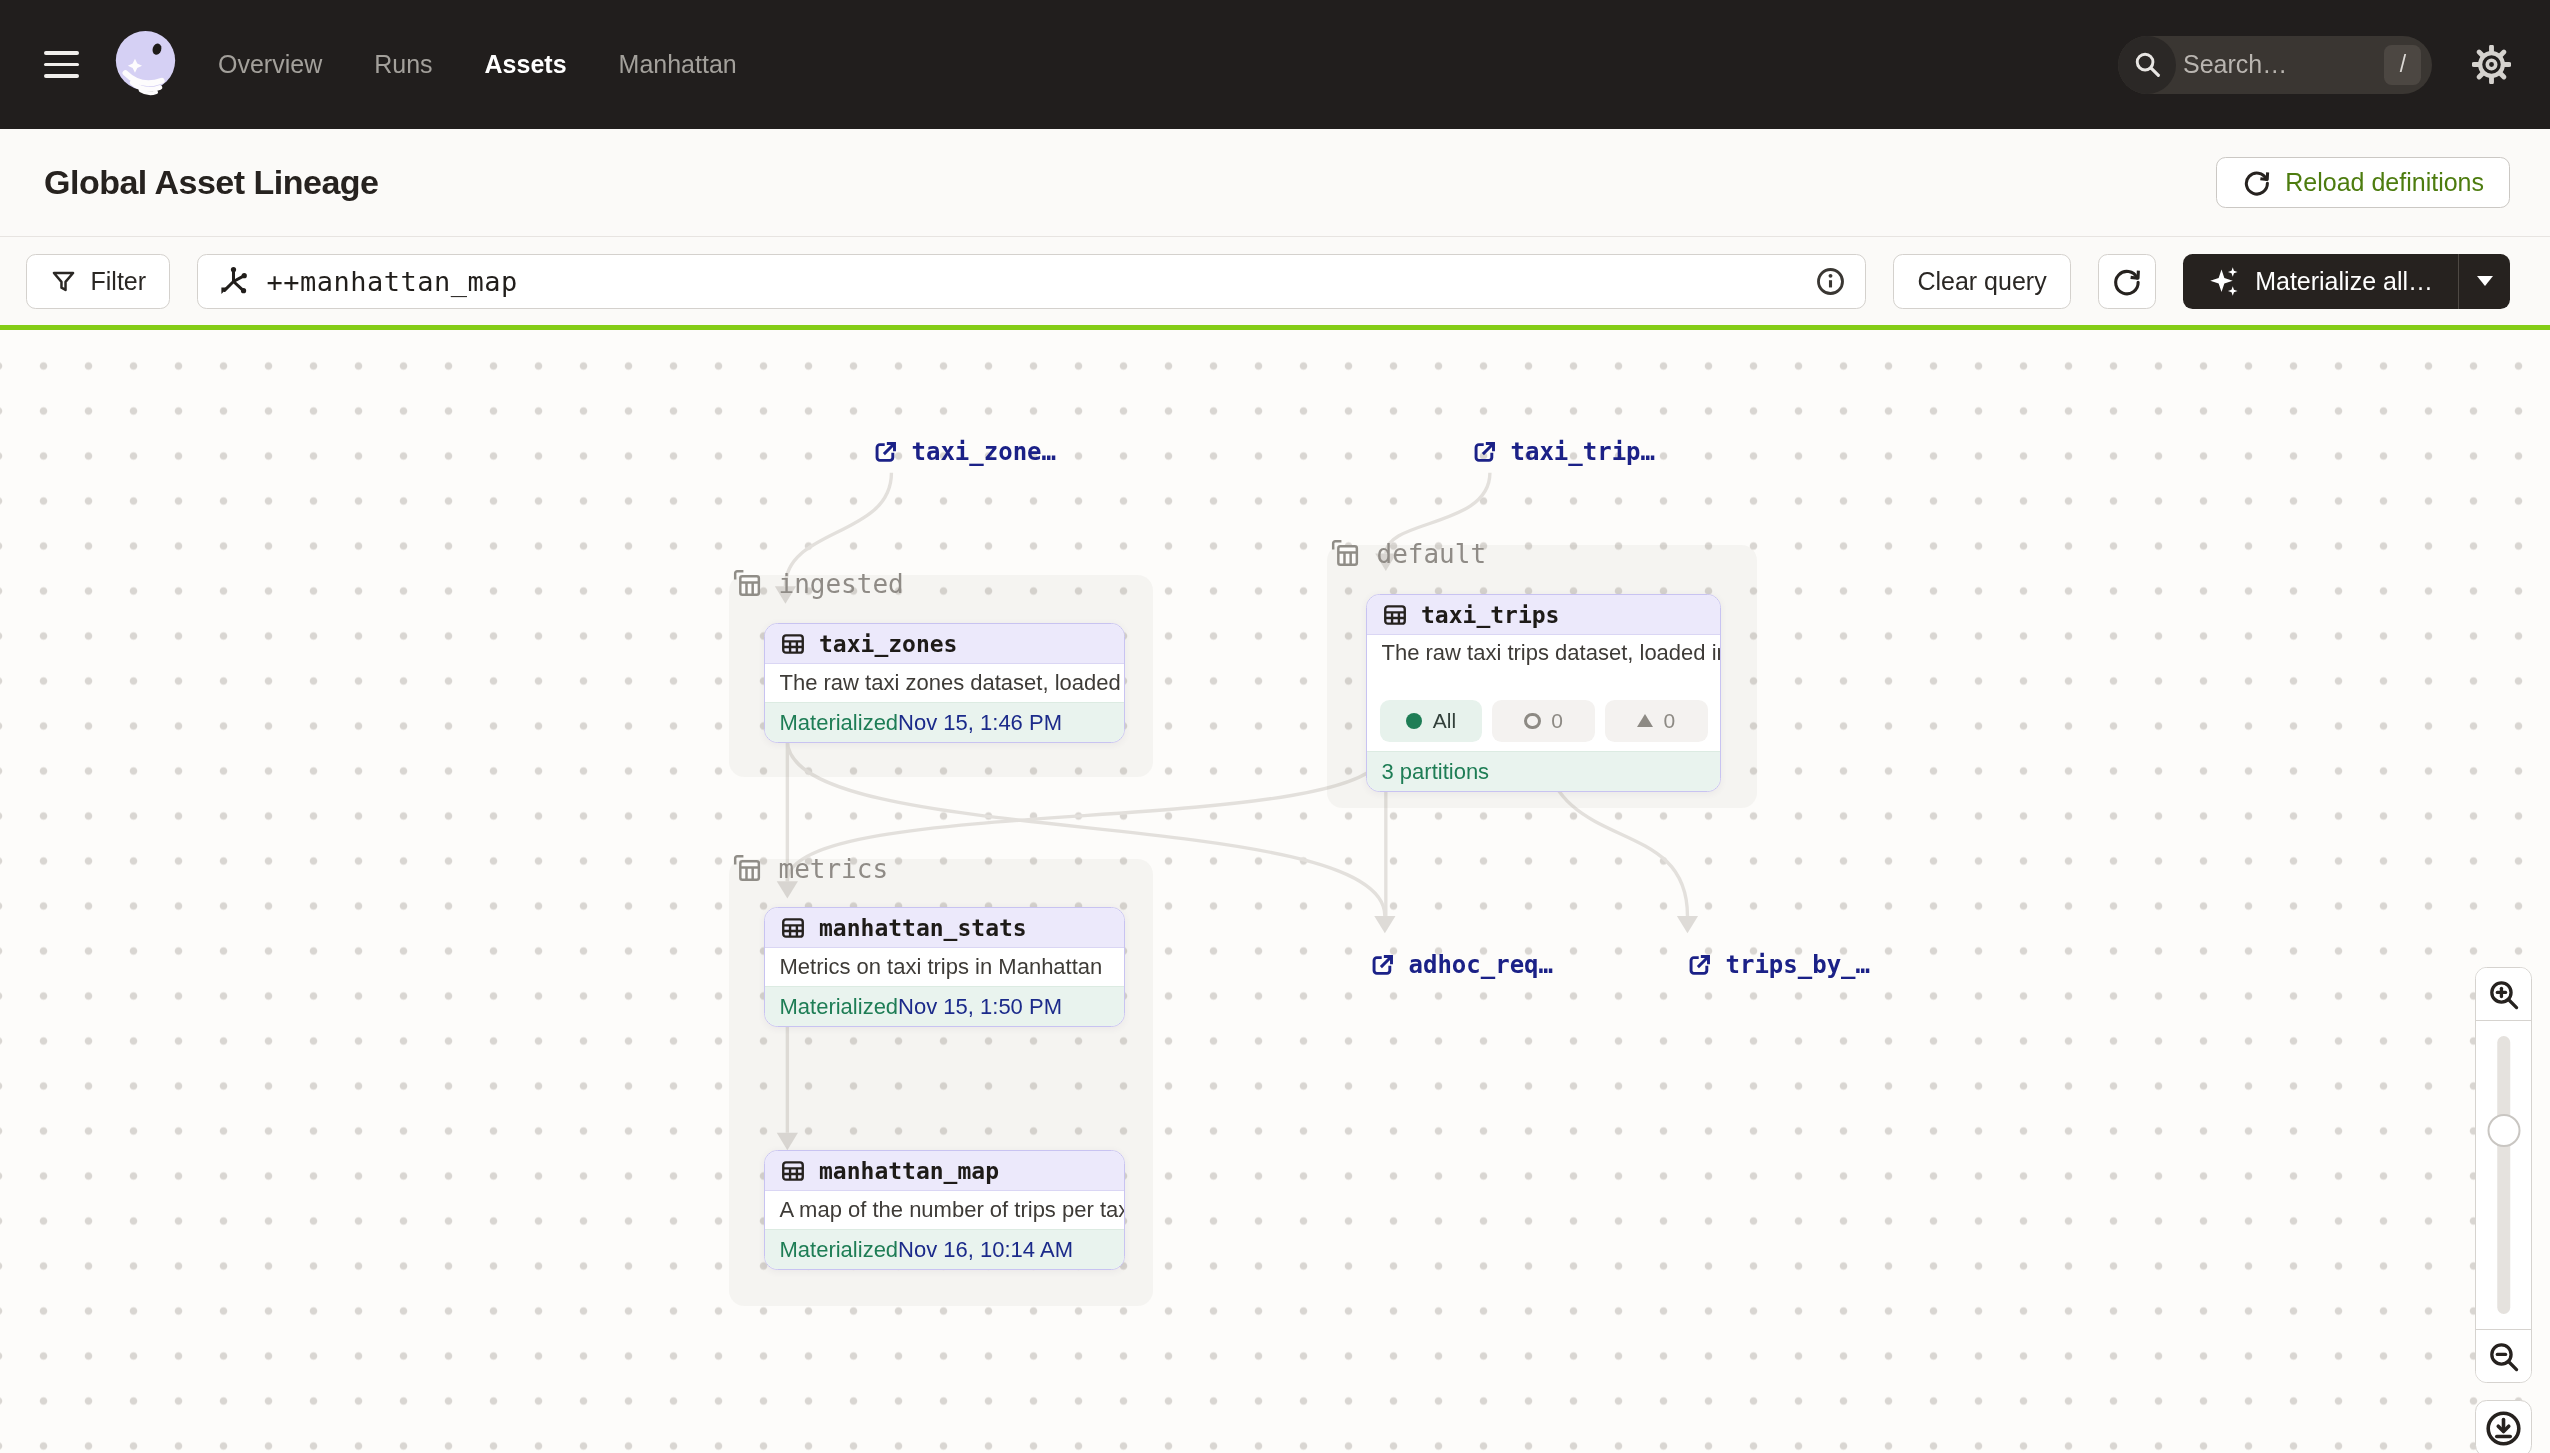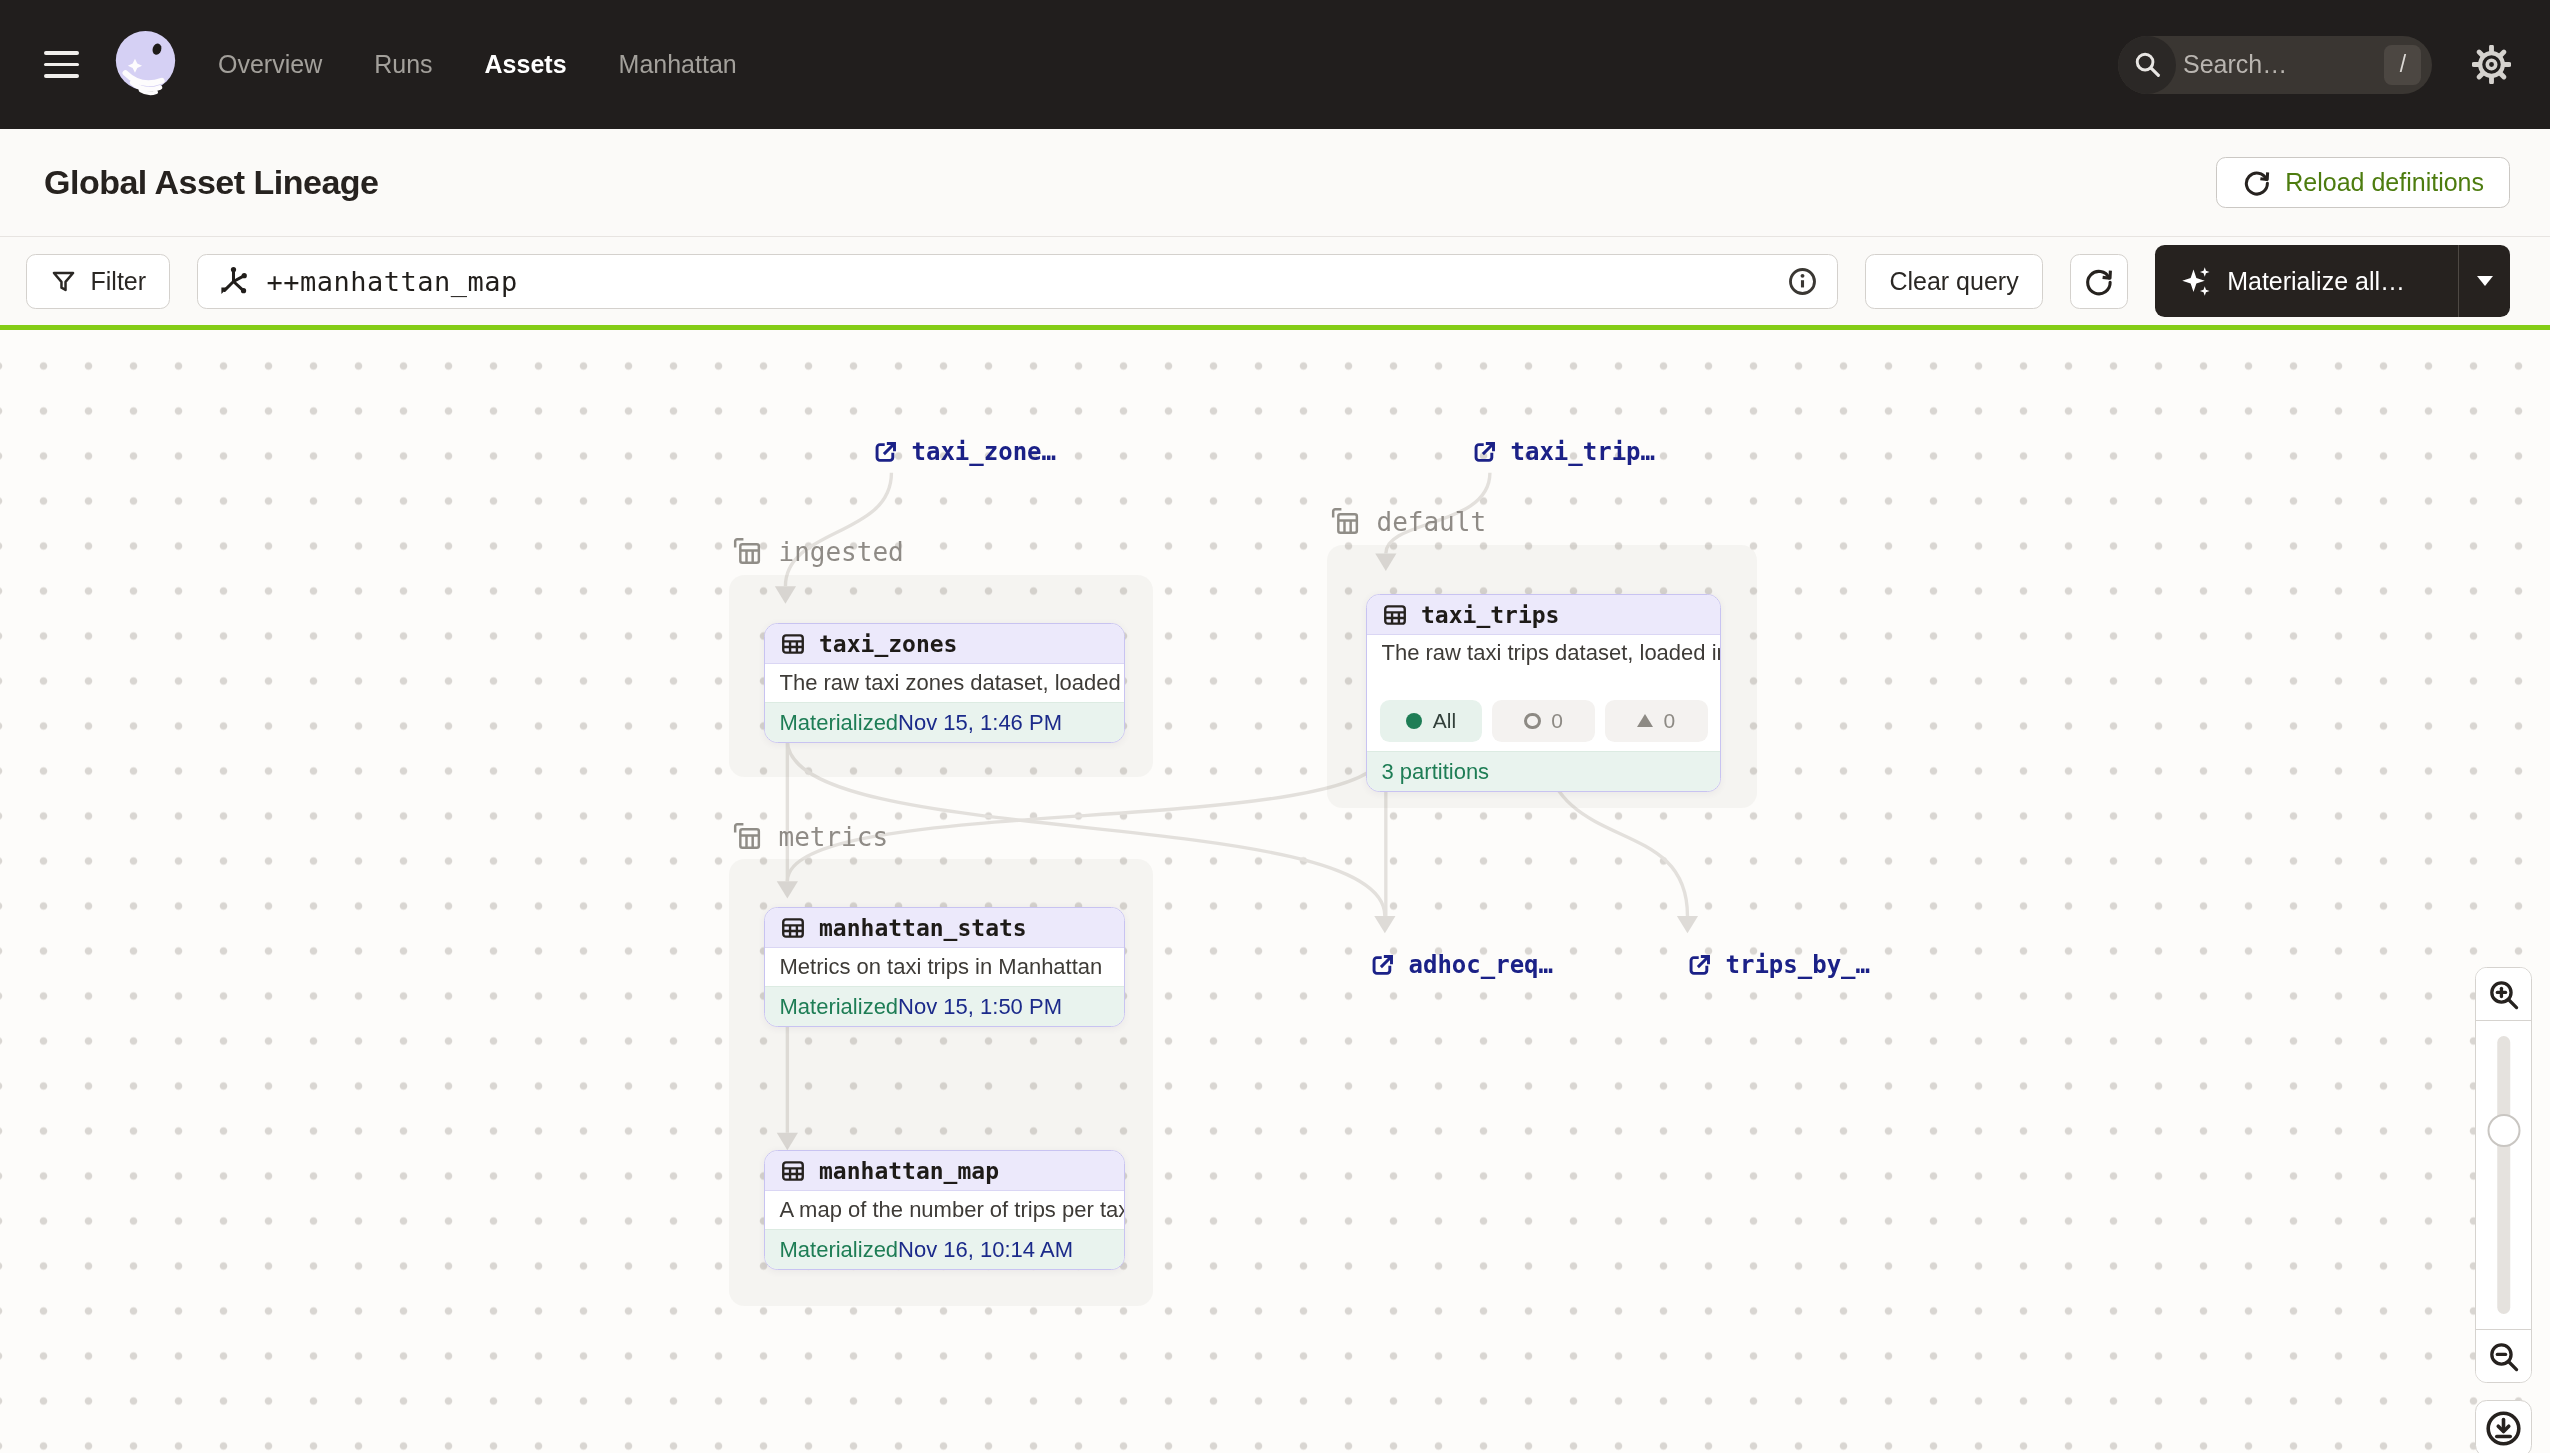--- a/index.html
+++ b/index.html
@@ -27,32 +27,32 @@
   .page-title { font-size:34px; font-weight:bold; letter-spacing:-0.5px; color:#26221F; }
   .reload-btn { margin-left:auto; display:flex; gap:14.5px; align-items:center; height:51px; padding:0 25px; border:1.4px solid #CBC8C4; border-radius:9.6px; background:#FFFFFF; font-size:25px; color:#4d7c0f; cursor:pointer; }
 
   
   .toolbar { height:93px; display:flex; align-items:center; gap:27px; padding:0 40px 0 26px; border-bottom:5px solid #84cc16; background:#FBFAF8; }
   .btn { display:flex; align-items:center; gap:13.5px; height:55px; padding:0 23px; background:#FFFFFF; border:1.4px solid #D4D1CD; border-radius:9.6px; font-size:25px; color:#2A2724; cursor:pointer; white-space:nowrap; }
   .icon-btn { width:58px; justify-content:center; padding:0; }
   .query-box { flex:1; height:55px; border:1.4px solid #D4D1CD; border-radius:9.6px; background:#FFFFFF; display:flex; align-items:center; padding:0 19px; gap:16.4px; cursor:text; }
   .query-value { font-size:27px; color:#211E1B; letter-spacing:0.5px; }
   .query-info { margin-left:auto; display:flex; }
-  .materialize { display:flex; height:72px; border-radius:9.6px; overflow:hidden; background:#26221F; color:#FFFFFF; cursor:pointer;gap:28px; }
+  .materialize { display:flex; height:55px; border-radius:9.6px; overflow:hidden; background:#26221F; color:#FFFFFF; cursor:pointer; }
   .materialize-main { display:flex; align-items:center; gap:14.5px; padding:0 25px; font-size:25px; }
   .materialize-caret { width:52px; border-left:1px solid #4E4944; display:flex; align-items:center; justify-content:center; }
   .caret-down { width:0; height:0; border-left:8.7px solid transparent; border-right:8.7px solid transparent; border-top:10.6px solid #FFFFFF; }
 
   
   .graph { position:relative; height:1143px; background:#FDFCFA;
            background-image:radial-gradient(circle, #D9D6D2 3.3px, transparent 4.2px);
            background-size:45px 45px; background-position:21px 13.5px; overflow:hidden; }
   .edges { position:absolute; left:0; top:0; }
   .group-box { position:absolute; background:rgba(158,152,144,0.08); border-radius:15.4px; }
-  .group-label { position:absolute; display:flex; gap:14.5px; align-items:center; color:#8F8B86; font-size:26px; cursor:pointer; }
+  .group-label { position:absolute; display:flex; gap:14.5px; align-items:center; color:#8F8B86; font-size:26px; cursor:pointer;margin-top:32px; }
   .asset-link { position:absolute; display:flex; gap:12.5px; align-items:center; color:#1B2187; font-size:24px; font-weight:bold; cursor:pointer; }
 
   .node { position:absolute; width:361px; border:1.9px solid #C8C3F1; border-radius:13.5px; background:#FFFFFF; overflow:hidden; box-shadow:0 1.9px 7.7px rgba(60,55,90,0.06); cursor:pointer; }
   .node-header { display:flex; align-items:center; gap:13.5px; height:40px; padding:0 14.5px; background:#ECE9FB; border-bottom:1px solid #DAD6F4; font-size:23px; font-weight:bold; color:#1E1B18; }
   .node-desc { height:38px; padding:0 14.5px; font-size:22px; color:#3E3B37; display:flex; align-items:center; white-space:nowrap; overflow:hidden; }
   .node-footer { display:flex; justify-content:flex-start; align-items:center; height:40px; padding:0 14.5px; background:#E9F3EE; border-top:1px solid #DCEBE2; font-size:22px; }
   .status-green { color:#1E7D55; }
   .ts-navy { color:#1B2A8A; }
   .badge-row { display:flex; gap:9.6px; padding:1.9px 12.5px 9.6px; }
   .badge { flex:1; height:42px; border-radius:9.6px; display:flex; align-items:center; justify-content:center; gap:10.6px; font-size:21px;margin-top:27px; }

